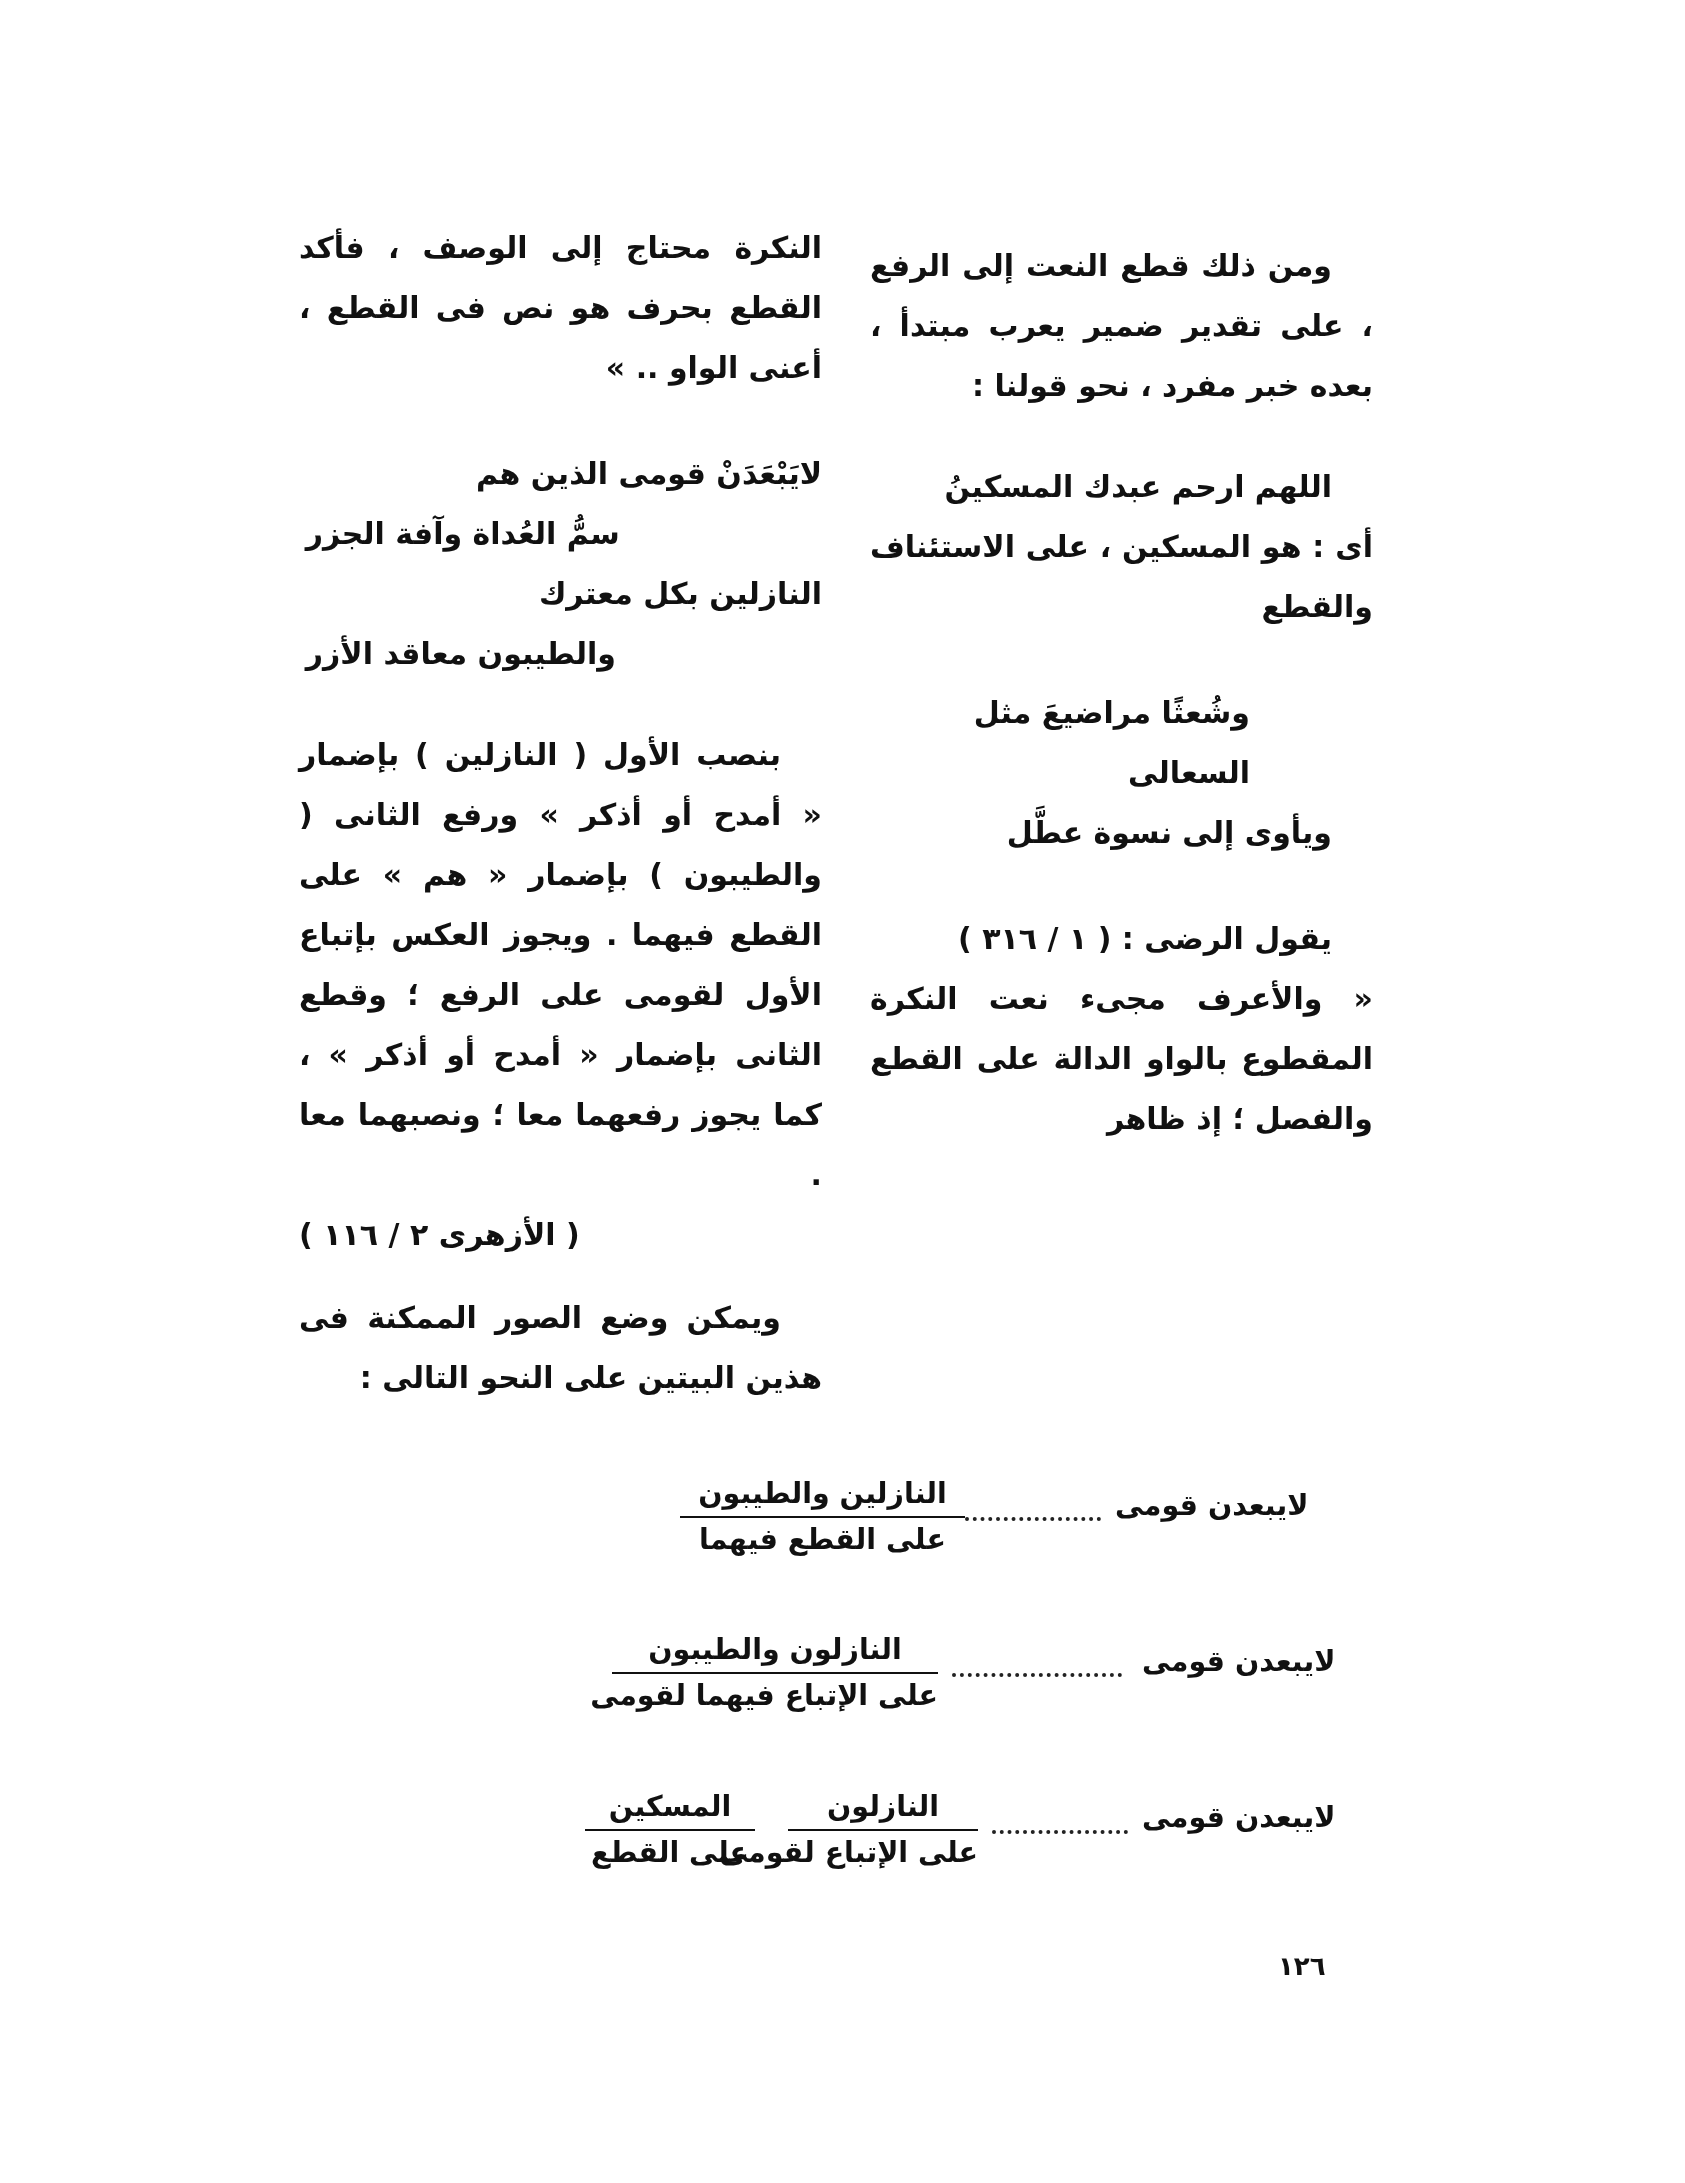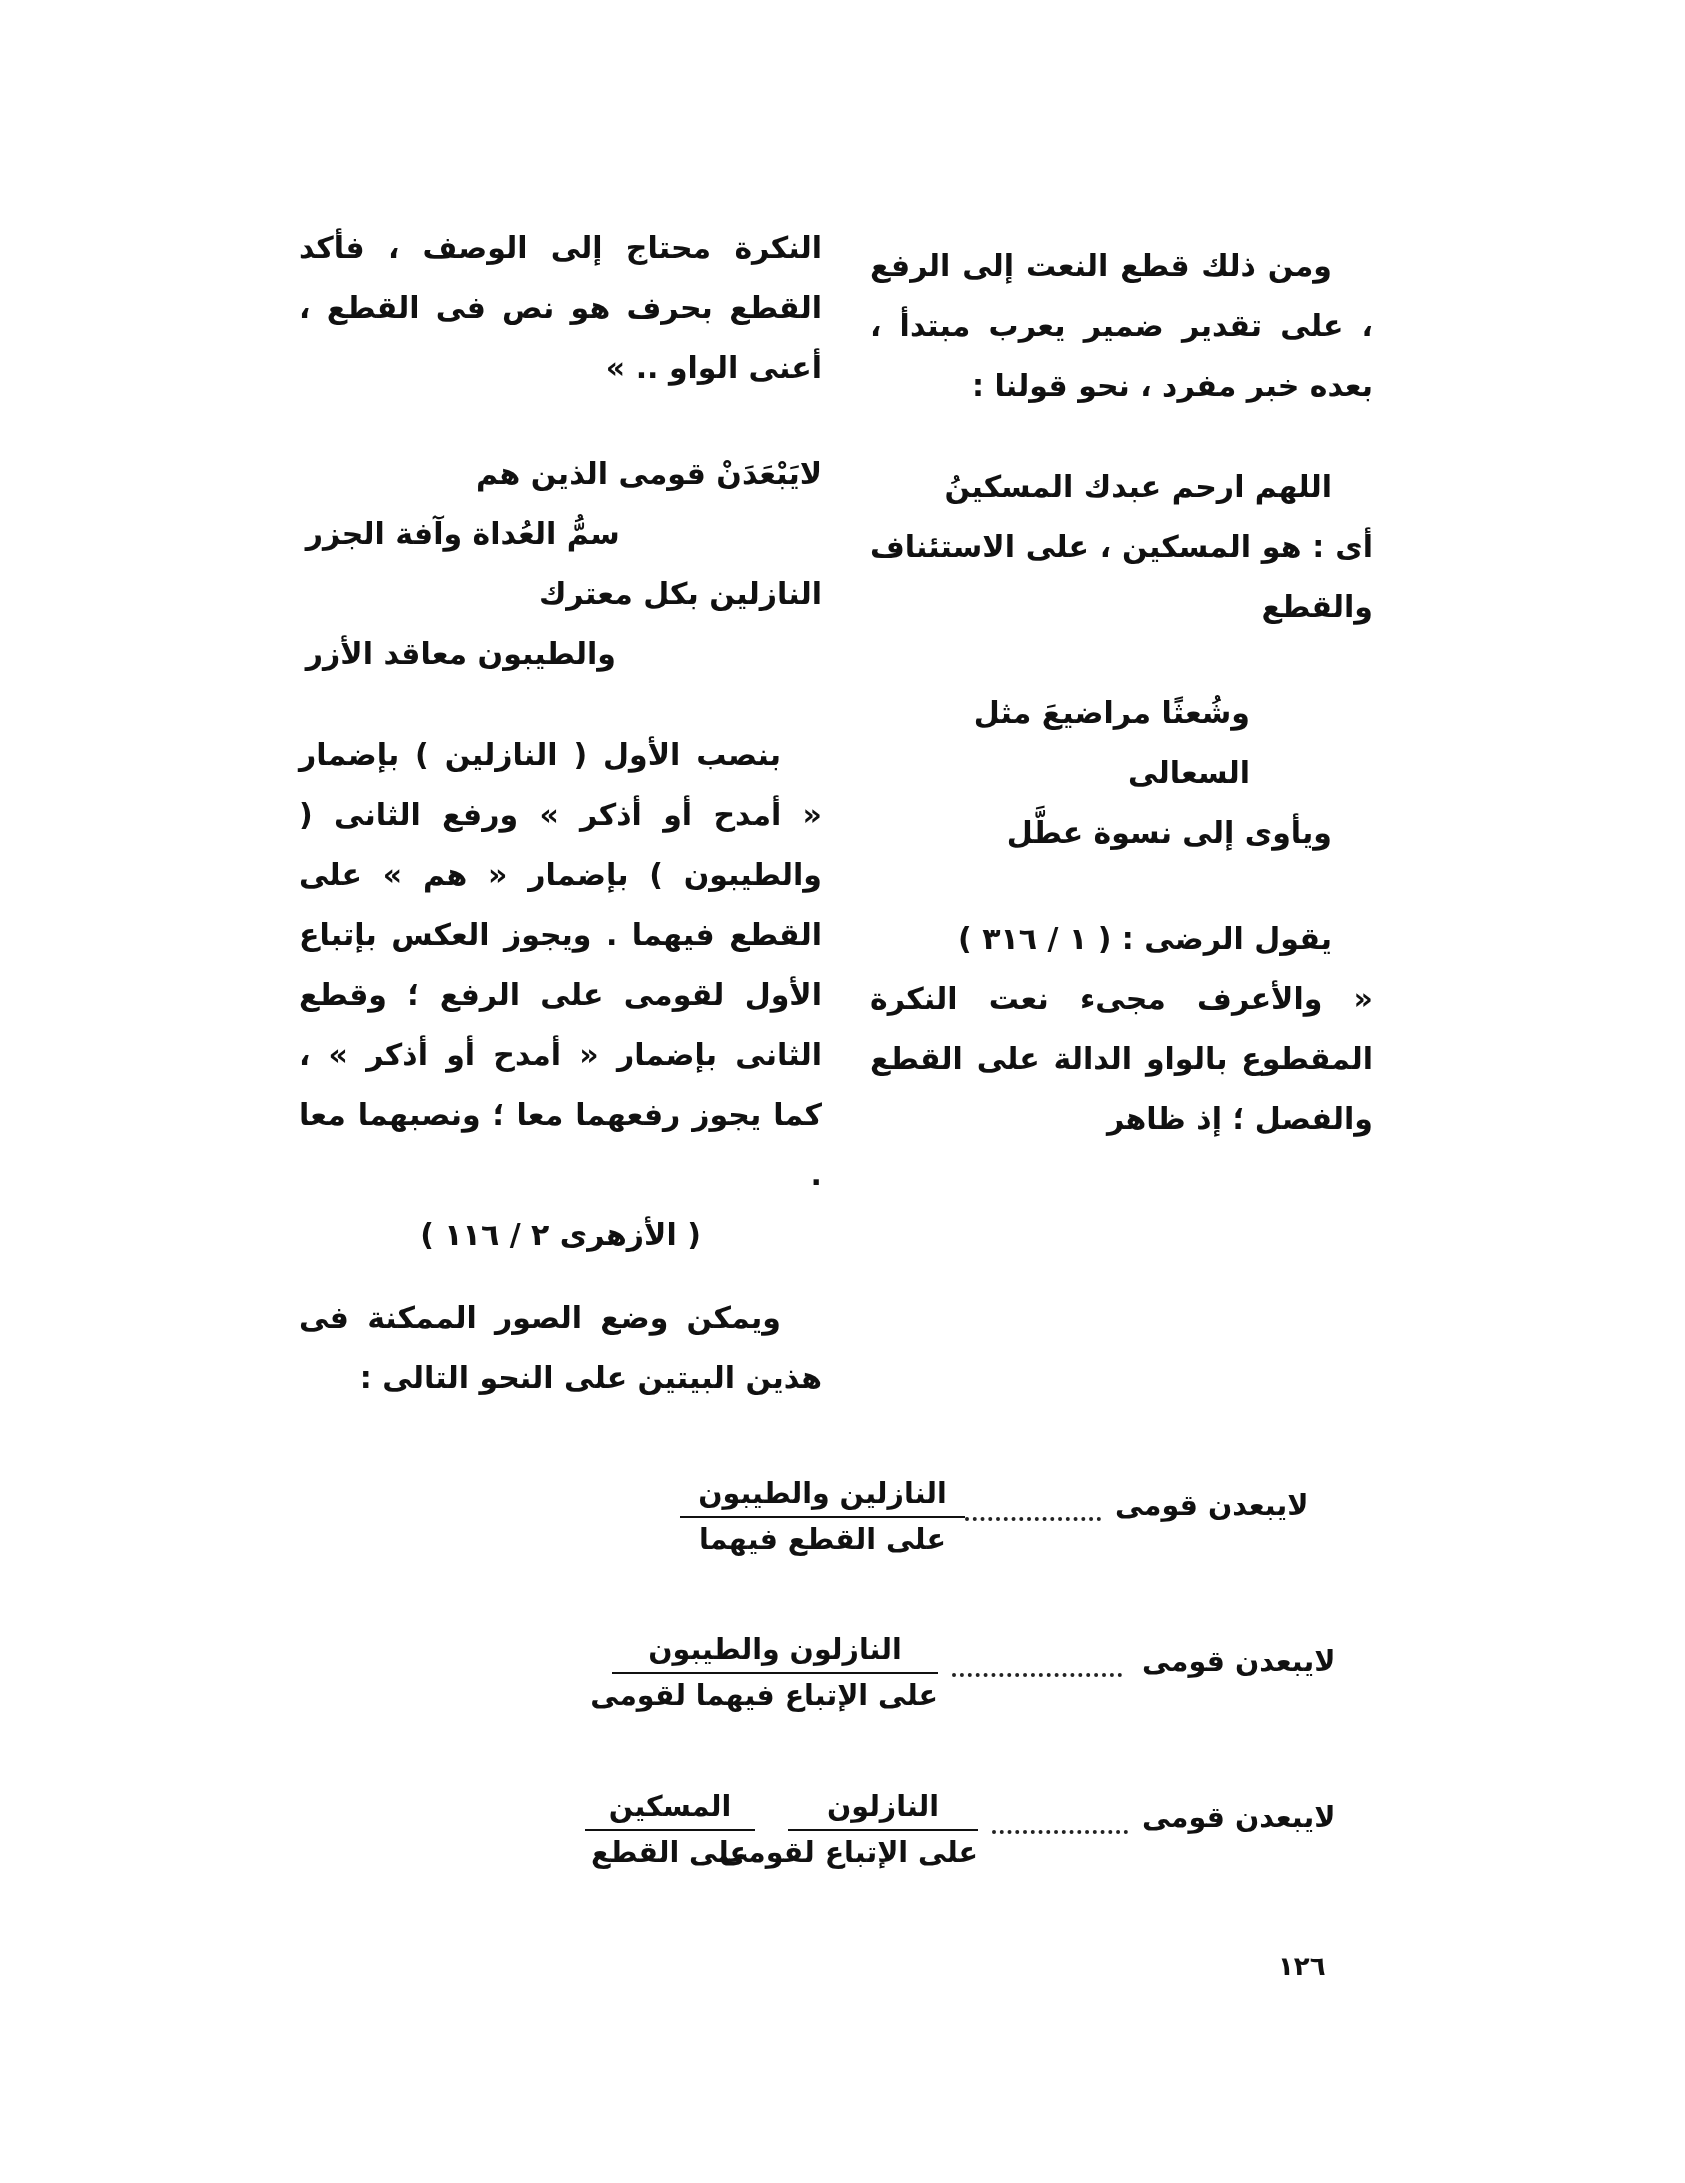--- a/index.html
+++ b/index.html
@@ -15,21 +15,21 @@
   .col-right { left: 870px; width: 503px; top: 236px; }
   .col-left { left: 299px; width: 523px; top: 218px; }
   .indent { text-indent: 41px; }
   .gap-s { height: 23px; }
   .gap-m { height: 41px; }
   .verse { text-align: right; padding-right: 41px; }
   .verse-line { display: block; }
   .verse-2 { padding-right: 82px; }
   .verse-l1 { text-align: right; }
   .verse-l2 { text-align: left; padding-left: 6.8px; }
-  .ref { text-align: center; }
+  .ref { text-align: left; }
 
   .diagram {
     position: absolute; direction: rtl; font-weight: bold; font-size: 28.5px;
   }
   .diag-head { position: absolute; white-space: nowrap; }
   .dots {
     position: absolute; border-top: 4.1px dotted #222; height: 0;
   }
   .frac { position: absolute; text-align: center; }
   .frac .num { display: block; line-height: 38px; white-space: nowrap; }

